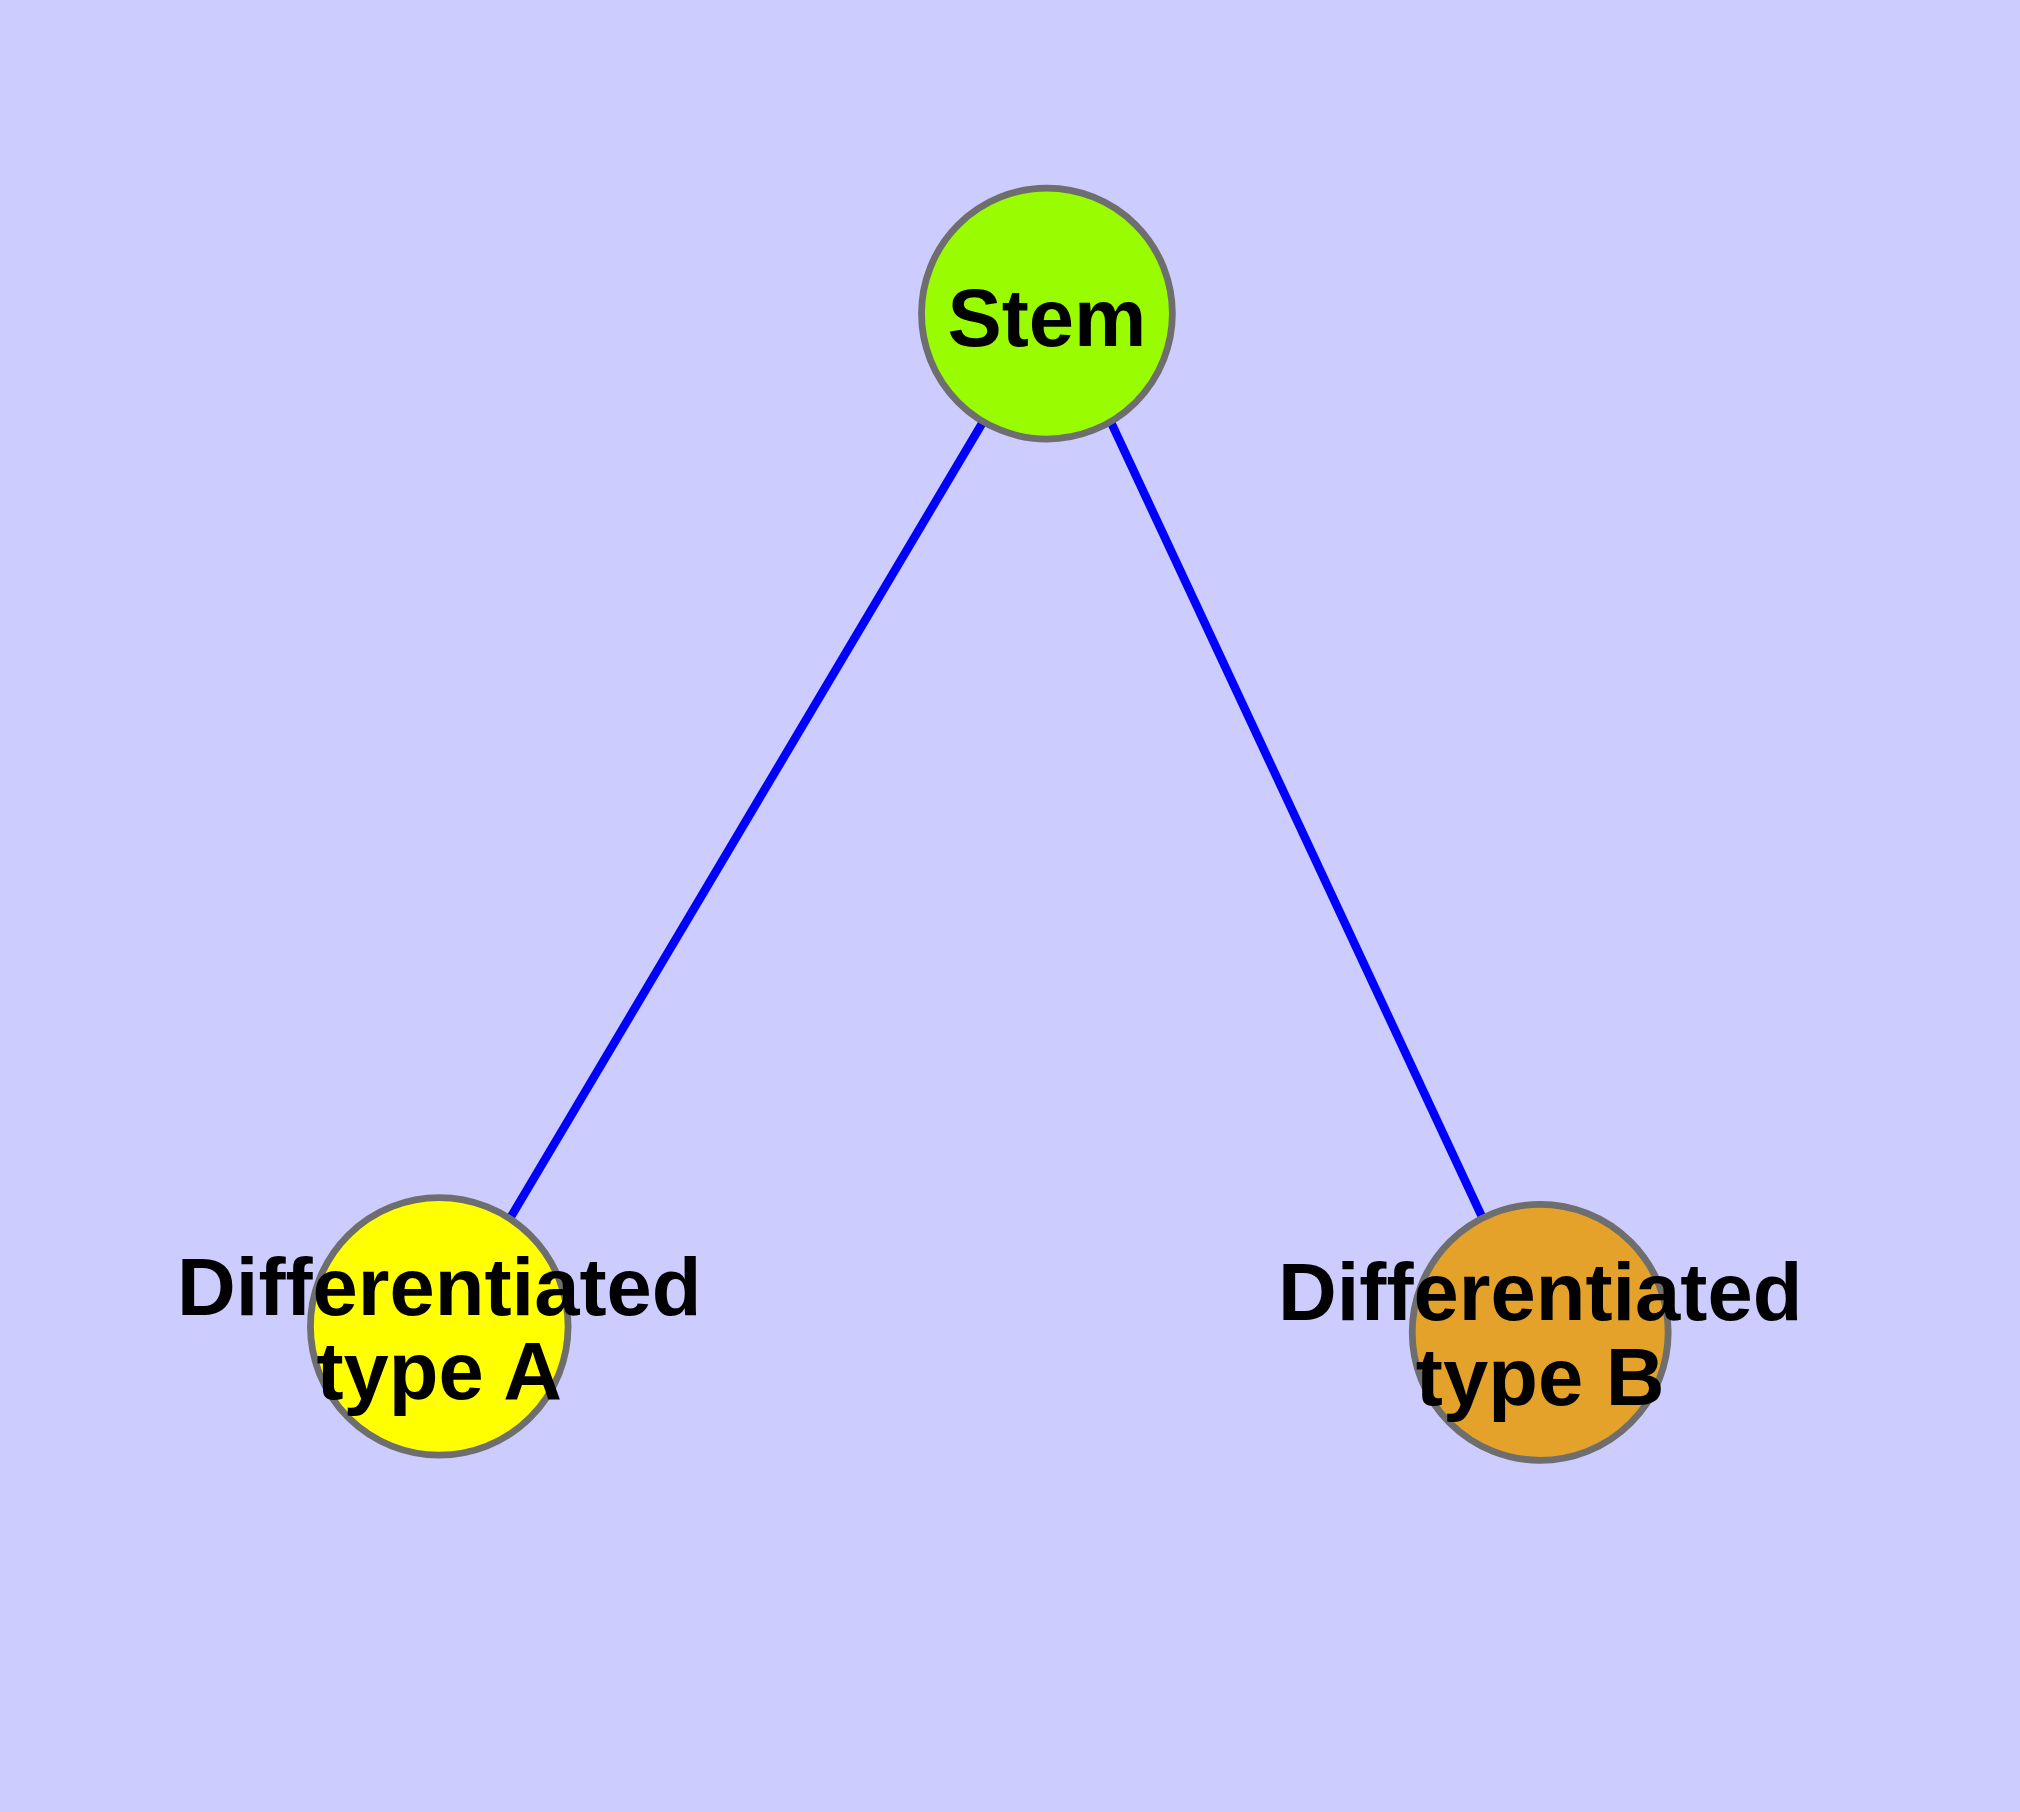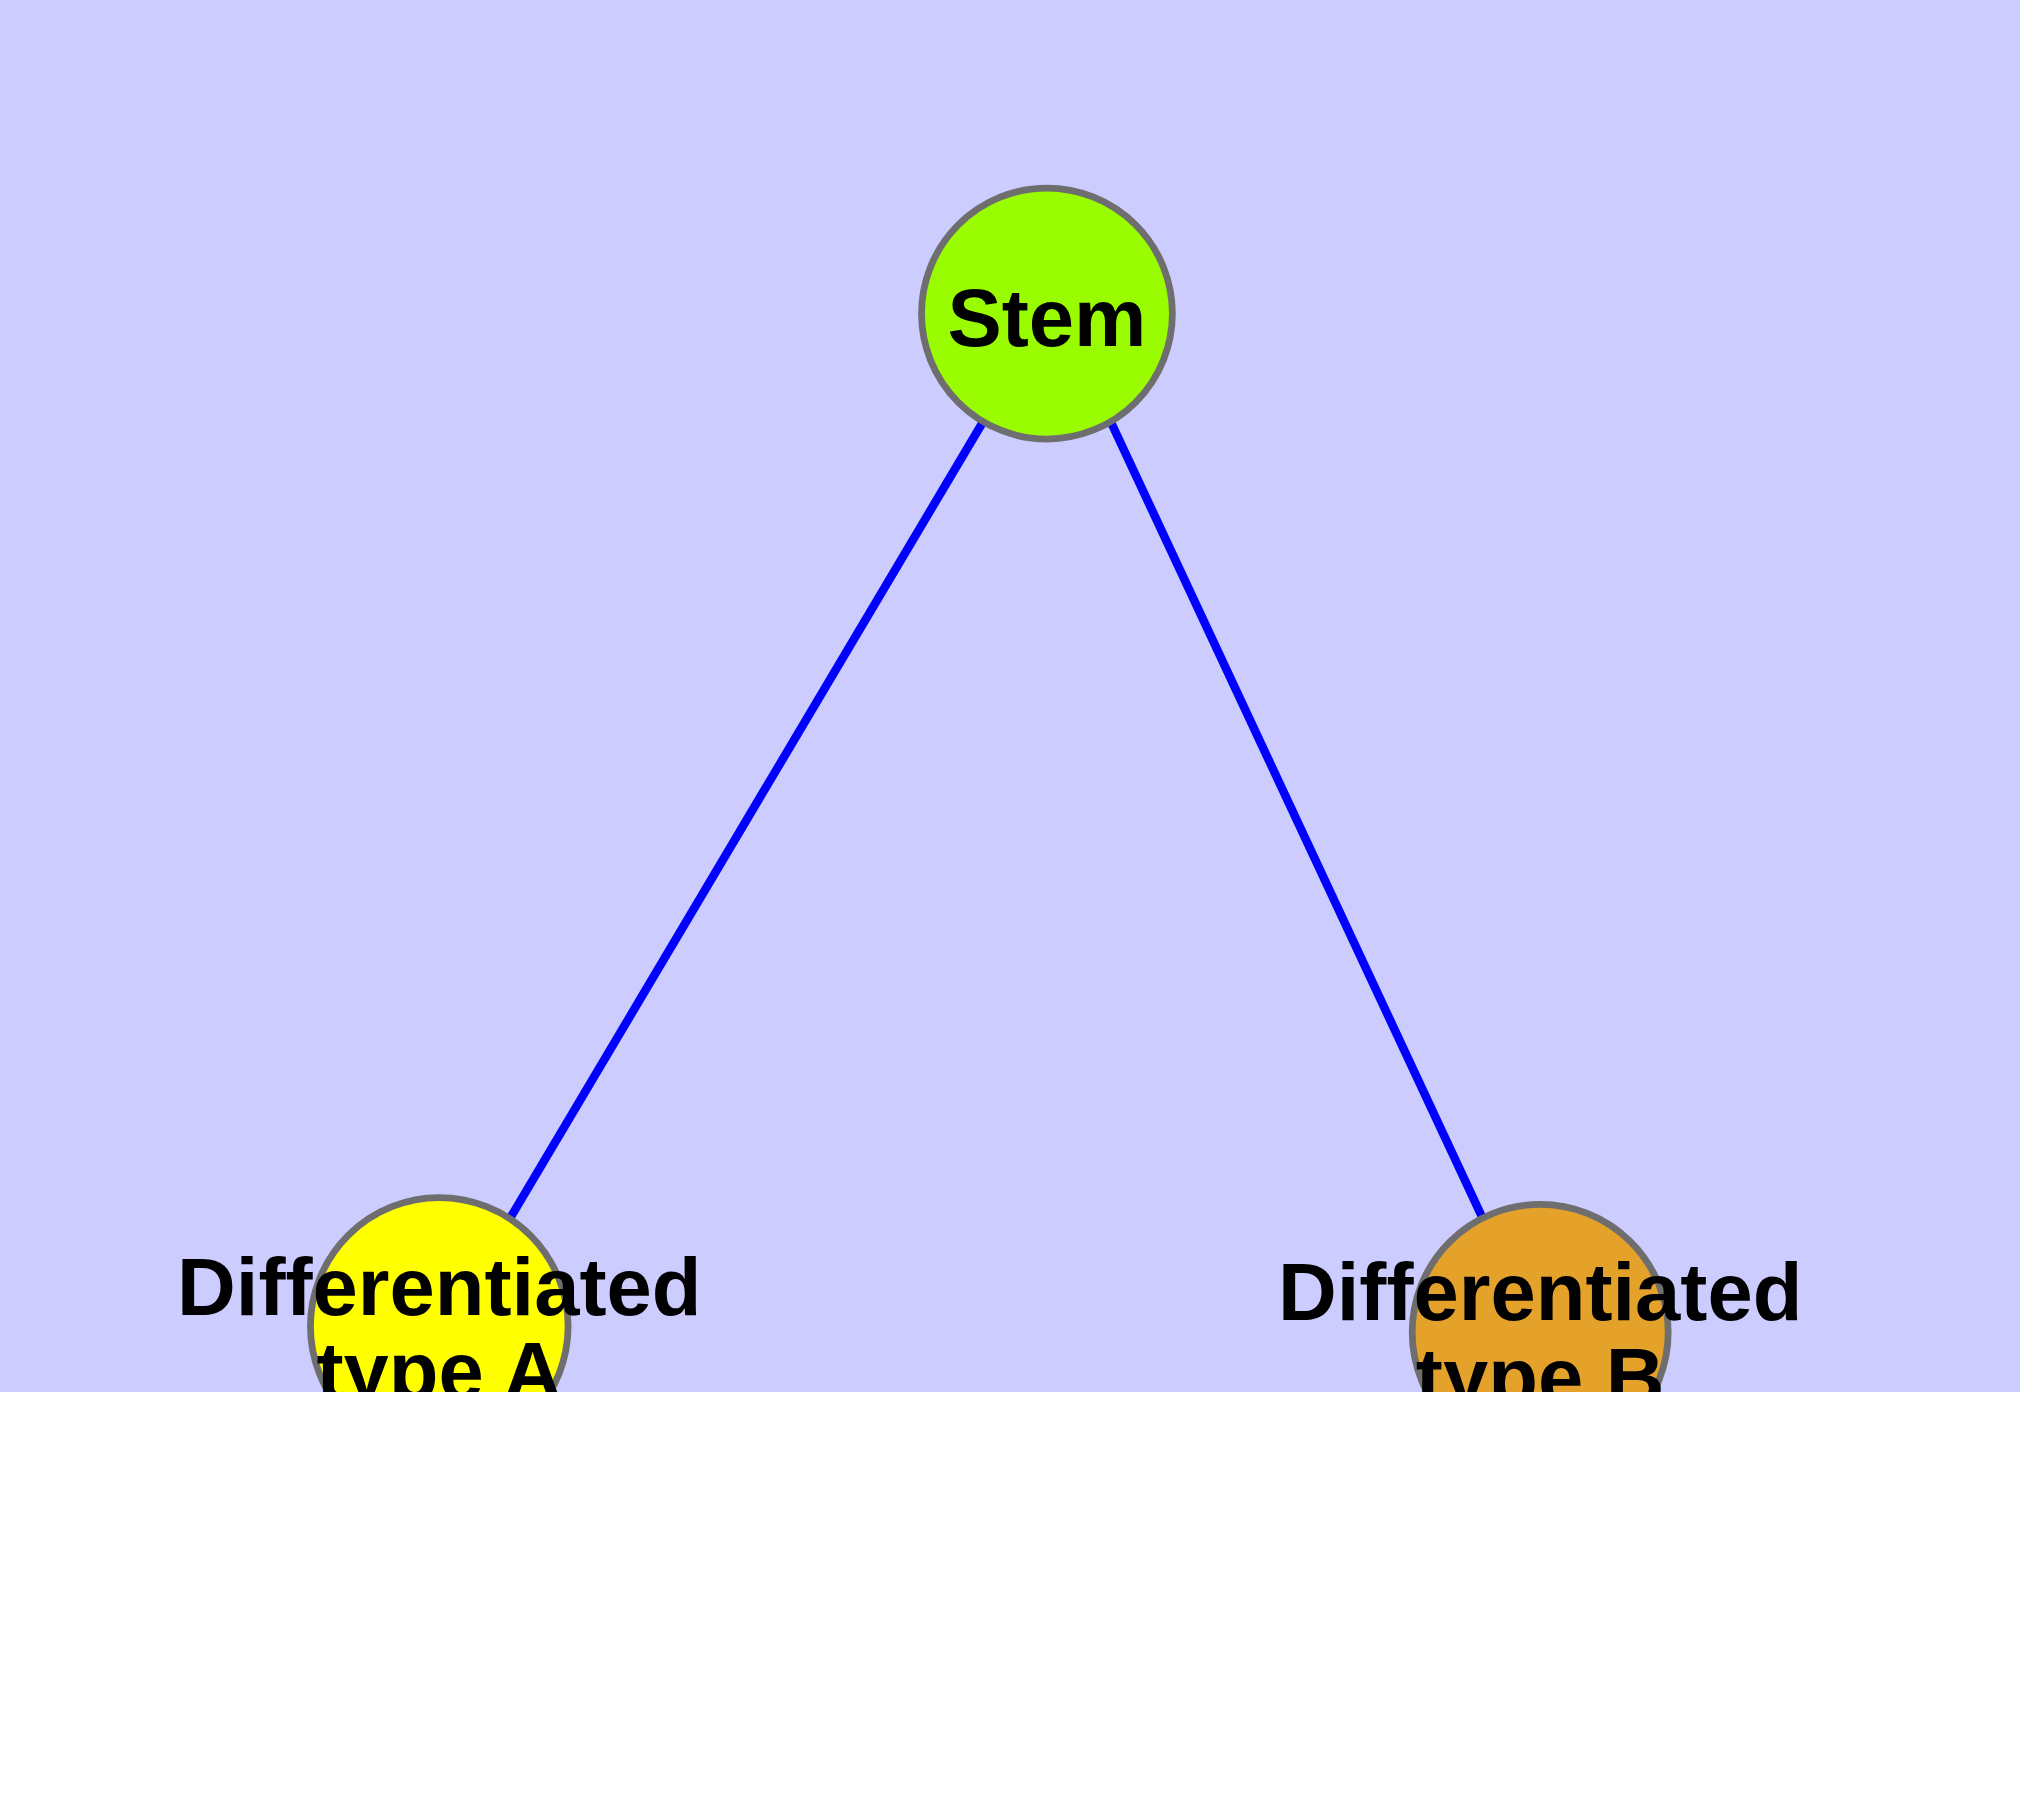--- a/index.html
+++ b/index.html
@@ -35,21 +35,21 @@
   .node-circle {
     stroke-width: 8;
   }
   .edge-line {
     stroke-linecap: butt;
   }
 </style>
 </head>
 <body>
 
-<div id="canvas" style="width: 2021px; height: 1392px; background: rgb(204, 204, 255);">
+<div id="canvas" style="width: 2021px; height: 1812px; background: rgb(204, 204, 255);">
   <svg id="graph-svg" viewBox="0 0 2384 2138" xmlns="http://www.w3.org/2000/svg">
 
     <rect id="bg-rect" x="0" y="0" width="2384" height="2138" fill="#ccccff"></rect>
 
     <g id="edges-layer">
         <line x1="1160" y1="497" x2="603" y2="1435" stroke="#0000ff" stroke-width="10" class="edge-line"></line>
         <line x1="1310" y1="497" x2="1748" y2="1435" stroke="#0000ff" stroke-width="10" class="edge-line"></line>
       </g>
 
     <g id="nodes-layer">

